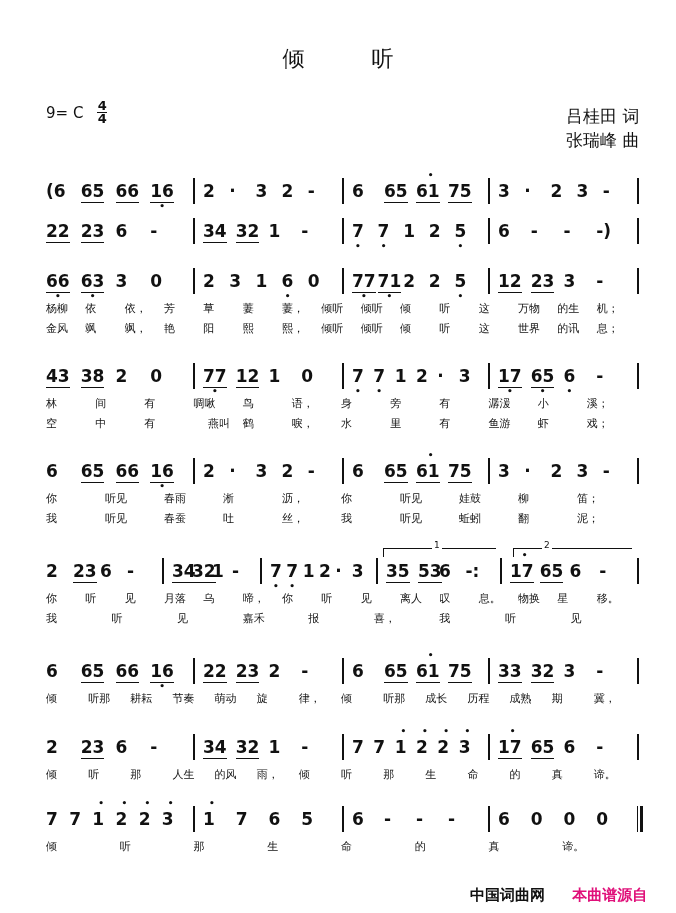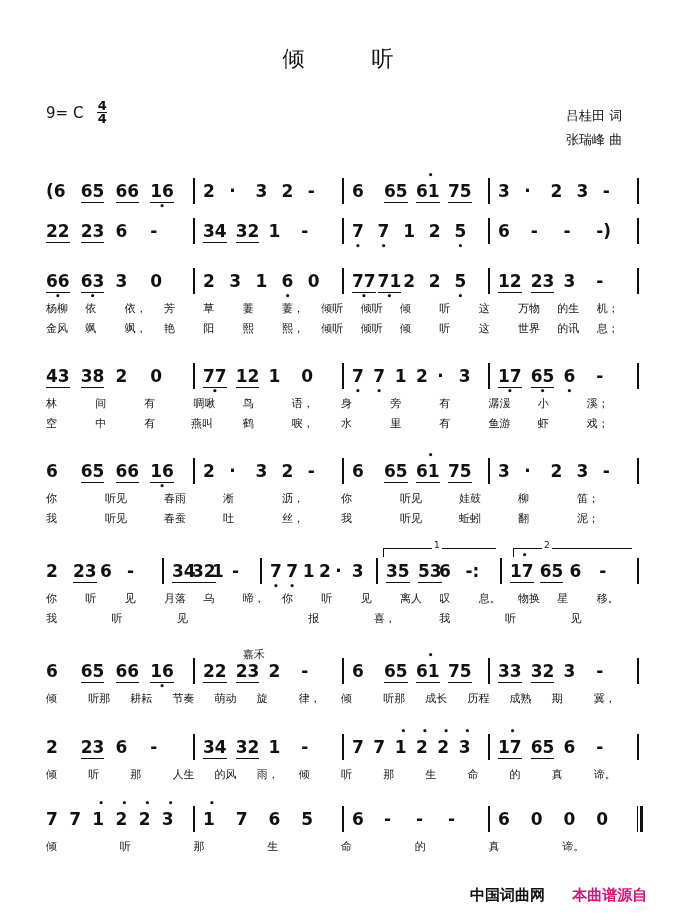--- a/index.html
+++ b/index.html
@@ -1,21 +1,21 @@
 <!DOCTYPE html>
 <html><head>
 <meta charset="utf-8">
 <style>
   html,body{margin:0;padding:0;background:#fff;}
   body{width:676px;height:913px;position:relative;overflow:hidden;font-family:"DejaVu Sans","Liberation Sans",sans-serif;color:#111;}
   .title{position:absolute;top:44px;left:0;width:676px;text-align:center;font-size:22px;letter-spacing:30px;padding-left:30px;box-sizing:border-box;}
   .key{position:absolute;top:100px;left:46px;font-size:15px;display:flex;align-items:center;gap:6px;}
   .timesig{display:inline-flex;flex-direction:column;align-items:center;font-weight:bold;font-size:13px;line-height:12px;margin-left:8px;}
   .timesig .bar{width:10px;height:1px;background:#111;}
-  .credits{position:absolute;top:104px;left:566px;font-size:13px;line-height:24px;}
+  .credits{position:absolute;top:104px;left:566px;font-size:17px;line-height:24px;}
   .row{position:absolute;left:44px;width:600px;height:80px;}
   .notes{position:absolute;top:0;left:0;height:28px;width:100%;}
   .tok{position:absolute;top:0;font-size:17px;font-weight:bold;line-height:22px;text-align:center;}
   .tok.ul{border-bottom:1.5px solid #111;}
   .dotlo{position:absolute;bottom:-7px;left:0;right:0;text-align:center;font-size:9px;line-height:6px;}
   .dothi{position:absolute;top:-8px;font-size:9px;line-height:6px;}
   .bar{position:absolute;top:-2px;width:1.5px;height:26px;background:#111;}
   .lyr{position:absolute;font-size:11px;line-height:14px;white-space:nowrap;}
   .volta{position:absolute;border-top:1px solid #111;border-left:1px solid #111;height:8px;}
   .volta span{position:absolute;top:-9px;font-size:9px;background:#fff;padding:0 2px;}
@@ -190,21 +190,21 @@
           <span style="position: absolute; left: 344.167px;">旁</span>
           <span style="position: absolute; left: 393.333px;">有</span>
           <span style="position: absolute; left: 442.5px;">潺湲</span>
           <span style="position: absolute; left: 491.667px;">小</span>
           <span style="position: absolute; left: 540.833px;">溪；</span>
         </div>
         <div class="lyr" style="top: 52px; left: 46px; width: 600px;">
           <span style="position: absolute; left: 0px;">空</span>
           <span style="position: absolute; left: 49.1667px;">中</span>
           <span style="position: absolute; left: 98.3333px;">有</span>
-          <span style="position: absolute; left: 145px;">燕叫</span>
+          <span style="position: absolute; left: 162px;">燕叫</span>
           <span style="position: absolute; left: 196.667px;">鹤</span>
           <span style="position: absolute; left: 245.833px;">唳，</span>
           <span style="position: absolute; left: 295px;">水</span>
           <span style="position: absolute; left: 344.167px;">里</span>
           <span style="position: absolute; left: 393.333px;">有</span>
           <span style="position: absolute; left: 442.5px;">鱼游</span>
           <span style="position: absolute; left: 491.667px;">虾</span>
           <span style="position: absolute; left: 540.833px;">戏；</span>
         </div>
       </div>
@@ -308,21 +308,21 @@
           <span style="position: absolute; left: 393.333px;">叹</span>
           <span style="position: absolute; left: 432.667px;">息。</span>
           <span style="position: absolute; left: 472px;">物换</span>
           <span style="position: absolute; left: 511.333px;">星</span>
           <span style="position: absolute; left: 550.667px;">移。</span>
         </div>
         <div class="lyr" style="top: 52px; left: 46px; width: 600px;">
           <span style="position: absolute; left: 0px;">我</span>
           <span style="position: absolute; left: 65.5556px;">听</span>
           <span style="position: absolute; left: 131.111px;">见</span>
-          <span style="position: absolute; left: 196.667px; margin-top: 36px;">嘉禾</span>
+          <span style="position: absolute; left: 196.667px;">嘉禾</span>
           <span style="position: absolute; left: 262.222px;">报</span>
           <span style="position: absolute; left: 327.778px;">喜，</span>
           <span style="position: absolute; left: 393.333px;">我</span>
           <span style="position: absolute; left: 458.889px;">听</span>
           <span style="position: absolute; left: 524.444px;">见</span>
         </div>
       </div>
       <div class="row" style="top: 660px; left: 0px; width: 676px;">
         <div class="notes">
           <span class="tok" style="left: 46px;">6</span>

